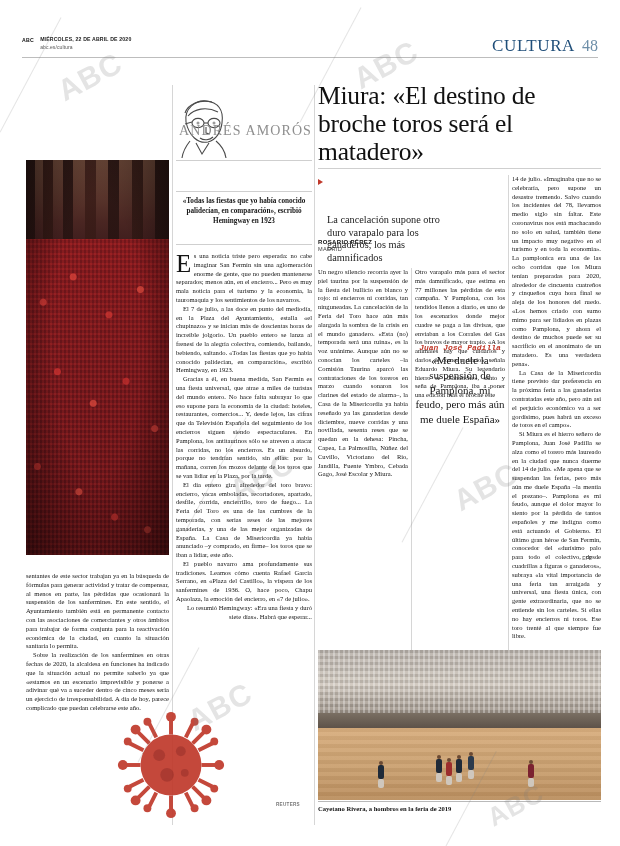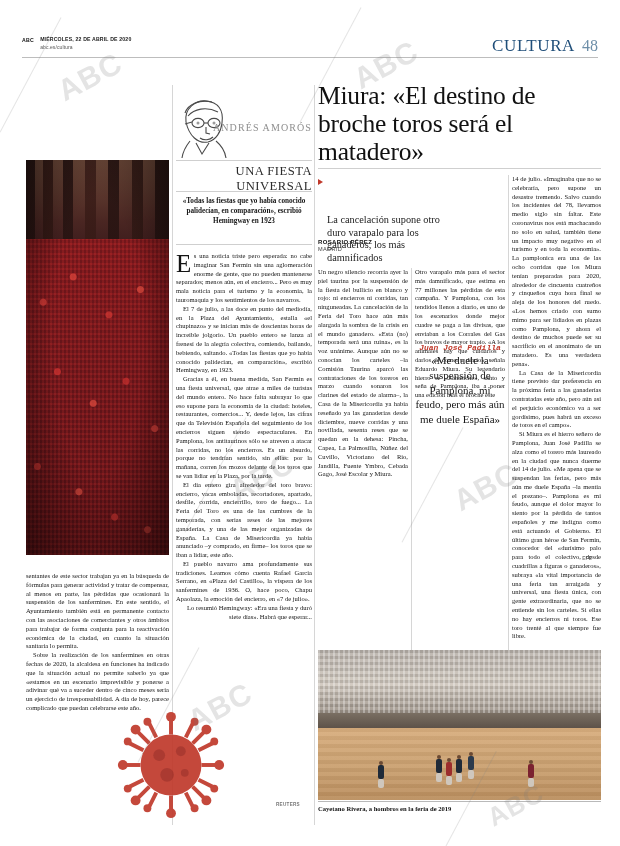--- a/index.html
+++ b/index.html
@@ -181,21 +181,21 @@
     height: 98px;
   }
   .amoros-portrait {
     position: absolute; left: 0; top: 0;
     width: 54px; height: 62px;
   }
   .amoros-byline {
     position: absolute; right: 0; top: 26px;
     text-align: center;
     font-family: "Liberation Serif", serif;
-    font-size: 10px;
+    font-size: 14px;
     letter-spacing: 1.1px;
     color: #8e8e8e;
     line-height: 1.28;
   }
   .amoros-rule {
     position: absolute; left: 0; right: 0; top: 64px;
     height: 1px; background: #cfcfcf;
   }
   .amoros-title {
     position: absolute; right: 0; top: 68px;
@@ -513,21 +513,20 @@
         <path d="M40 45 C46 50, 49 55, 50 62"></path>
         <path d="M20 47 L26 58 L33 47"></path>
       </g>
       <g fill="#4a4a4a" opacity=".55">
         <circle cx="22" cy="27" r="1.5"></circle>
           <circle cx="38" cy="27" r="1.5"></circle>
       </g>
     </svg>
     <div class="amoros-byline">ANDRÉS AMORÓS</div>
     <div class="amoros-rule"></div>
-    <div class="amoros-title">UNA FIESTA UNIVERSAL</div>
   </div>
   <div class="amoros-rule2"></div>
   <div class="amoros-quote">«Todas las fiestas que yo había conocido palidecían, en comparación», escribió Hemingway en 1923</div>
   <div class="amoros-rule3"></div>
 
   <div class="col-mid-text body-text">
     <p class="first dropcap">Es una noticia triste pero esperada: no cabe imaginar San Fermín sin una aglomeración enorme de gente, que no pueden mantenerse separados; menos aún, en el encierro... Pero es muy mala noticia para el turismo y la economía, la tauromaquia y los sentimientos de los navarros.</p>
     <p>El 7 de julio, a las doce en punto del mediodía, en la Plaza del Ayuntamiento, estalla «el chupinazo» y se inician más de doscientas horas de increíble jolgorio. Un pueblo entero se lanza al frenesí de la alegría colectiva, comiendo, bailando, bebiendo, saltando. «Todas las fiestas que yo había conocido palidecían, en comparación», escribió Hemingway, en 1923.</p>
     <p>Gracias a él, en buena medida, San Fermín es una fiesta universal, que atrae a miles de turistas del mundo entero. No hace falta subrayar lo que eso supone para la economía de la ciudad: hoteles, restaurantes, comercios... Y, desde lejos, las cifras que da Televisión Española del seguimiento de los encierros siguen siendo espectaculares. En Pamplona, los antitaurinos sólo se atreven a atacar las corridas, no los encierros. Es un absurdo, porque no tendrían sentido, sin ellas: por la mañana, corren los mozos delante de los toros que se van lidiar en la Plaza, por la tarde.</p>
     <p>El día entero gira alrededor del toro bravo: encierro, vacas emboladas, recortadores, apartado, desfile, corrida, encierrillo, toro de fuego... La Feria del Toro es una de las cumbres de la temporada, con serias reses de las mejores ganaderías, y una de las mejor organizadas de España. La Casa de Misericordia ya había anunciado –y comprado, en firme– los toros que se iban a lidiar, este año.</p>

